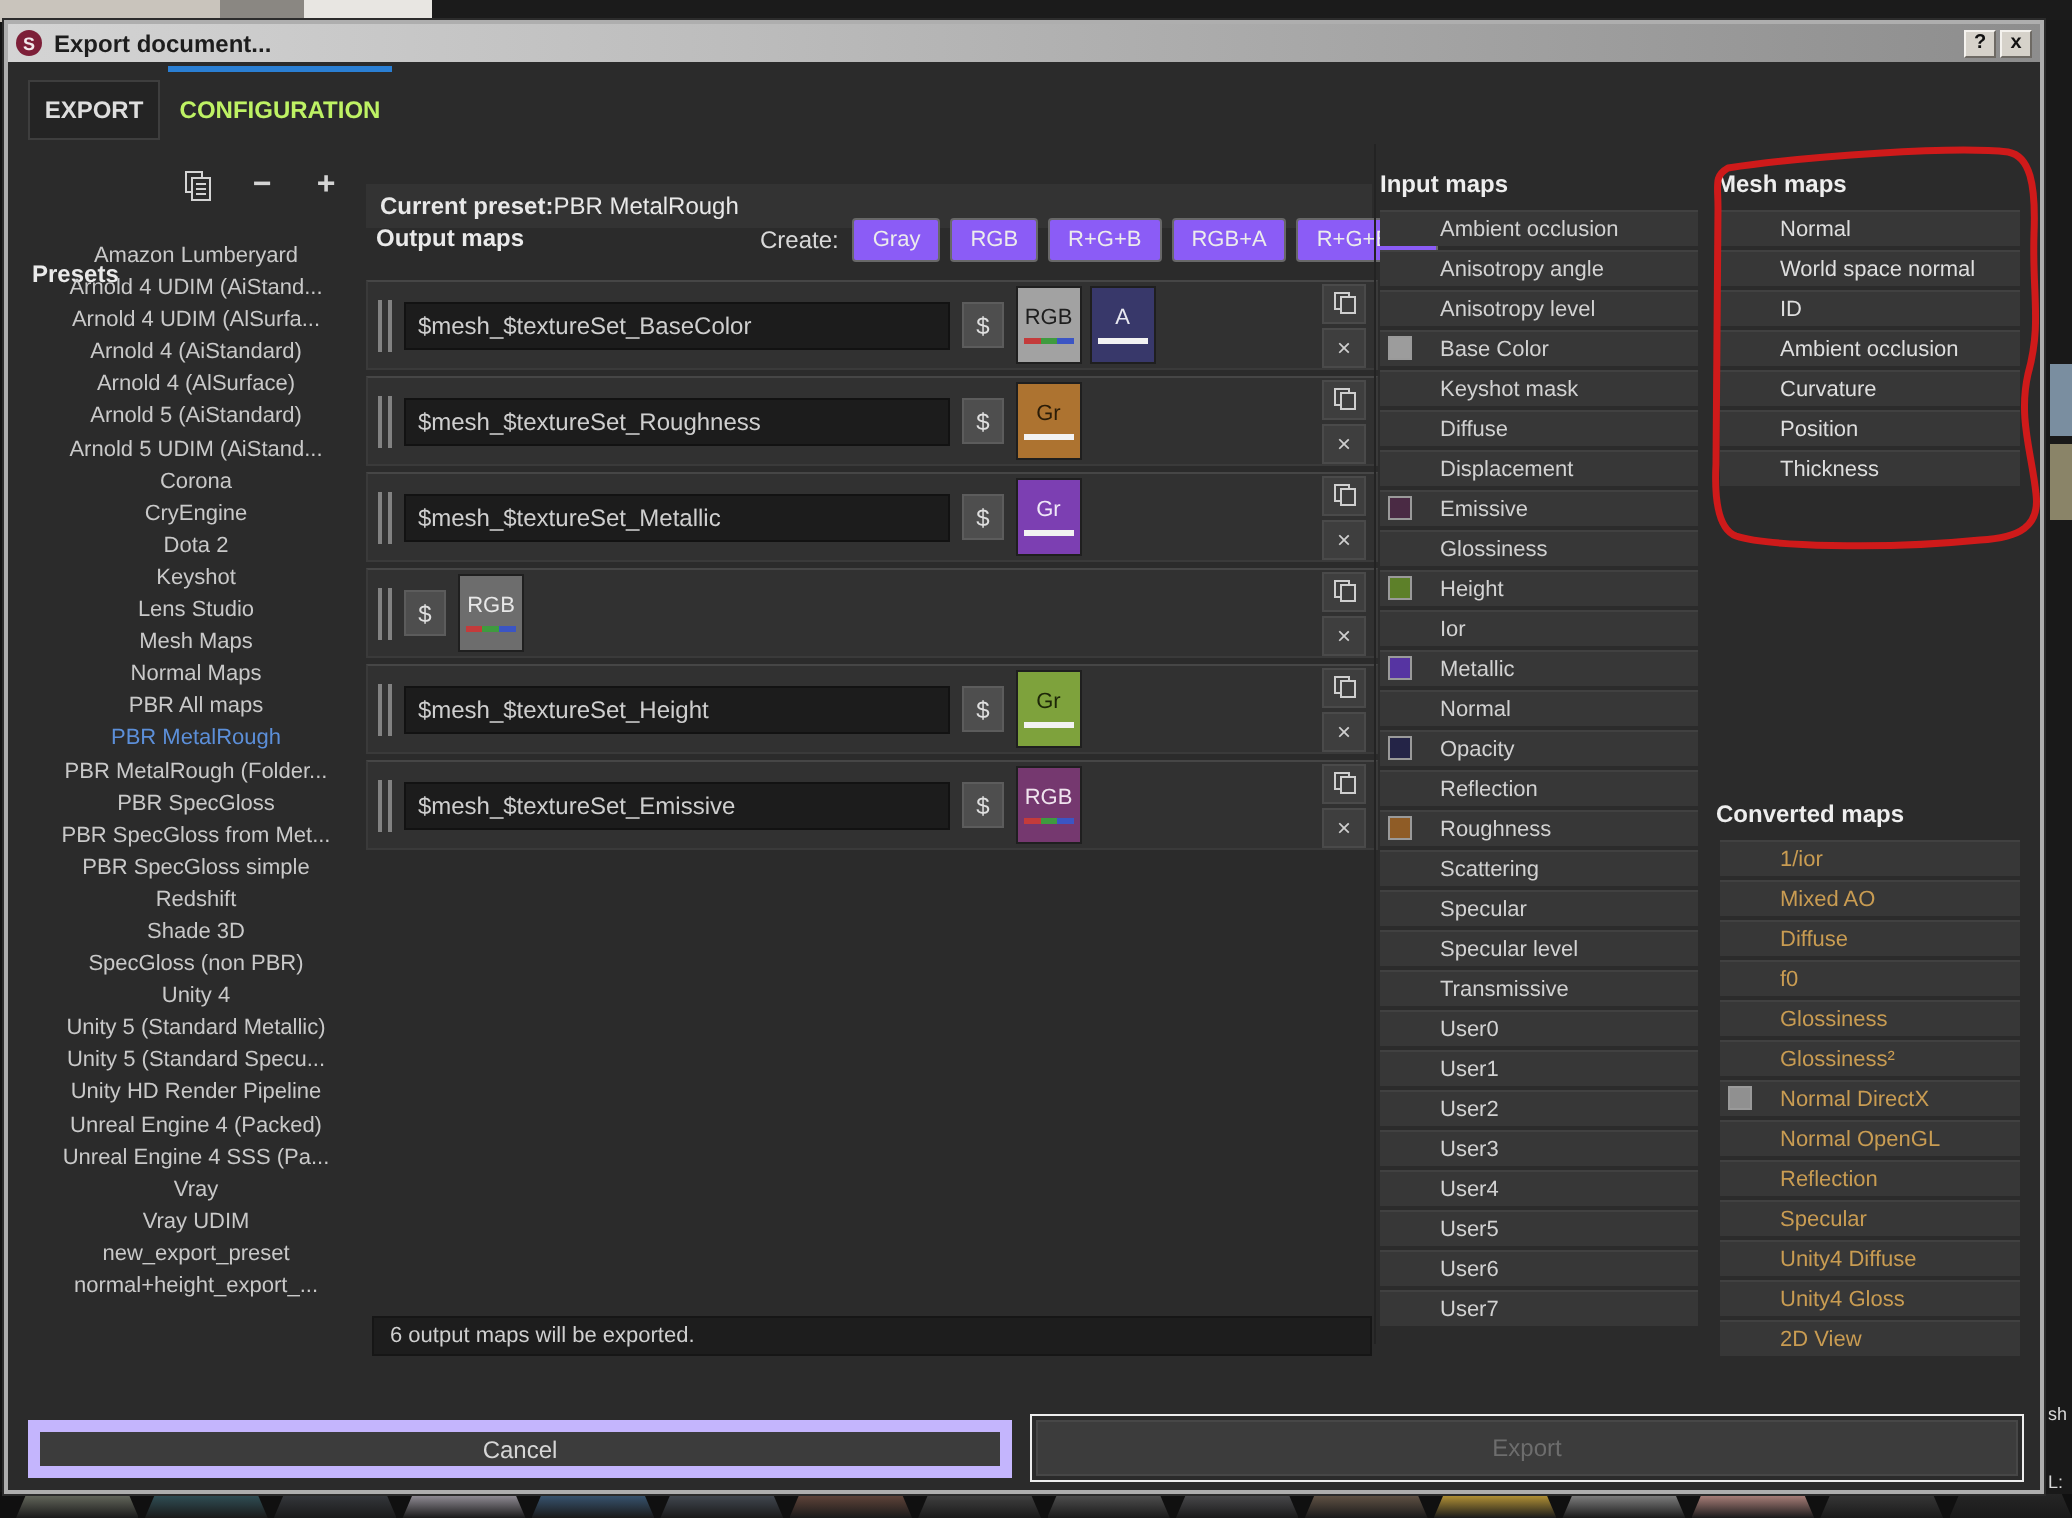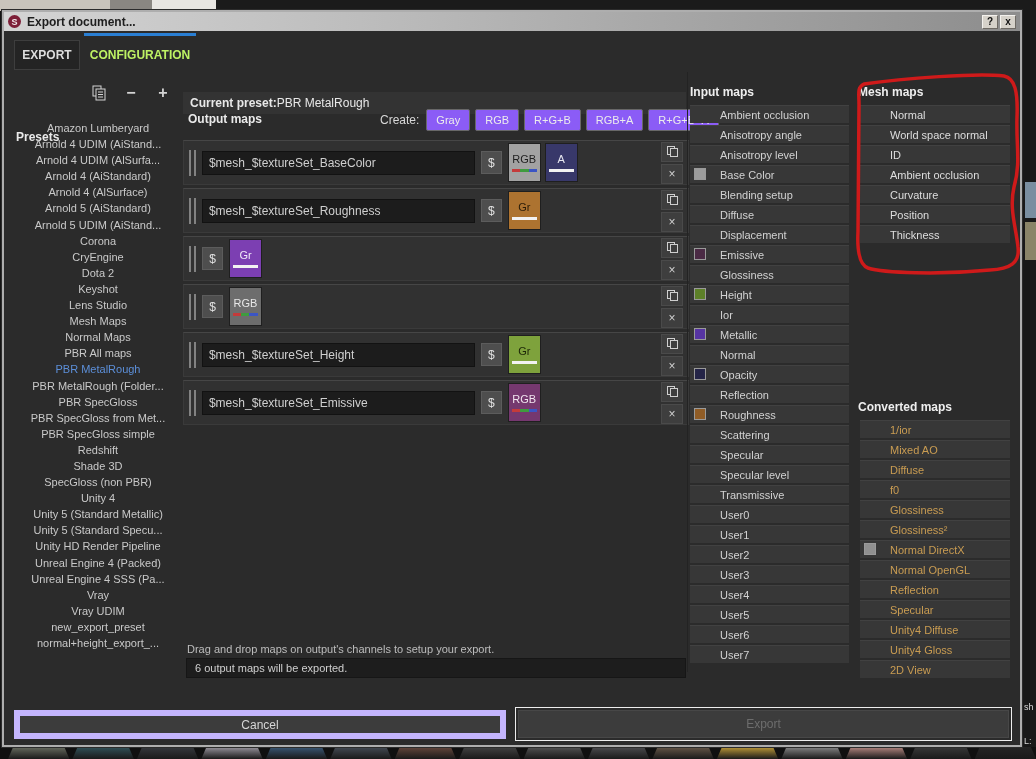--- a/index.html
+++ b/index.html
@@ -563,20 +563,21 @@
               <rect x="4.5" y="3.5" width="7" height="8" fill="#3e3e3e" stroke="#cfcfcf"></rect>
             </svg>
           </div>
           <div class="mini-btn">
             <span>×</span>
           </div>
         </div>
       </div>
       <div class="out-row">
         <div class="drag-handle"></div>
+        <input class="row-input" type="text" value="$mesh_$textureSet_Metallic" style="">
         <div class="dollar-btn">$</div>
         <div class="chips">
           <div class="chip" style="background: rgb(124, 63, 178);">
             <span class="chip-label" style="color: rgb(240, 232, 248);">Gr</span>
             <div class="chip-line" style="background: rgb(242, 242, 242);"></div>
           </div>
         </div>
         <div class="row-btns">
           <div class="mini-btn">
             <svg width="13" height="13" viewBox="0 0 13 13">
@@ -648,42 +649,41 @@
               <rect x="1.5" y="1.5" width="7" height="8" fill="none" stroke="#cfcfcf"></rect>
               <rect x="4.5" y="3.5" width="7" height="8" fill="#3e3e3e" stroke="#cfcfcf"></rect>
             </svg>
           </div>
           <div class="mini-btn">
             <span>×</span>
           </div>
         </div>
       </div>
     </div>
-  <div id="hint" class="abs">Drag and drop maps on output's channels to setup your export.</div>
   <div id="status-bar" class="abs">6 output maps will be exported.</div>
 
   <div class="abs vdiv"></div>
 
   <div id="input-title" class="abs panel-title">Input maps</div>
   <div id="input-list" class="abs">
       <div class="map-item">
         <span>Ambient occlusion</span>
       </div>
       <div class="map-item">
         <span>Anisotropy angle</span>
       </div>
       <div class="map-item">
         <span>Anisotropy level</span>
       </div>
       <div class="map-item">
         <span class="swatch" style="background: rgb(156, 156, 156);"></span>
         <span>Base Color</span>
       </div>
       <div class="map-item">
-        <span>Blending setup</span>
+        <span>Keyshot mask</span>
       </div>
       <div class="map-item">
         <span>Diffuse</span>
       </div>
       <div class="map-item">
         <span>Displacement</span>
       </div>
       <div class="map-item">
         <span class="swatch" style="background: rgb(74, 42, 68);"></span>
         <span>Emissive</span>

